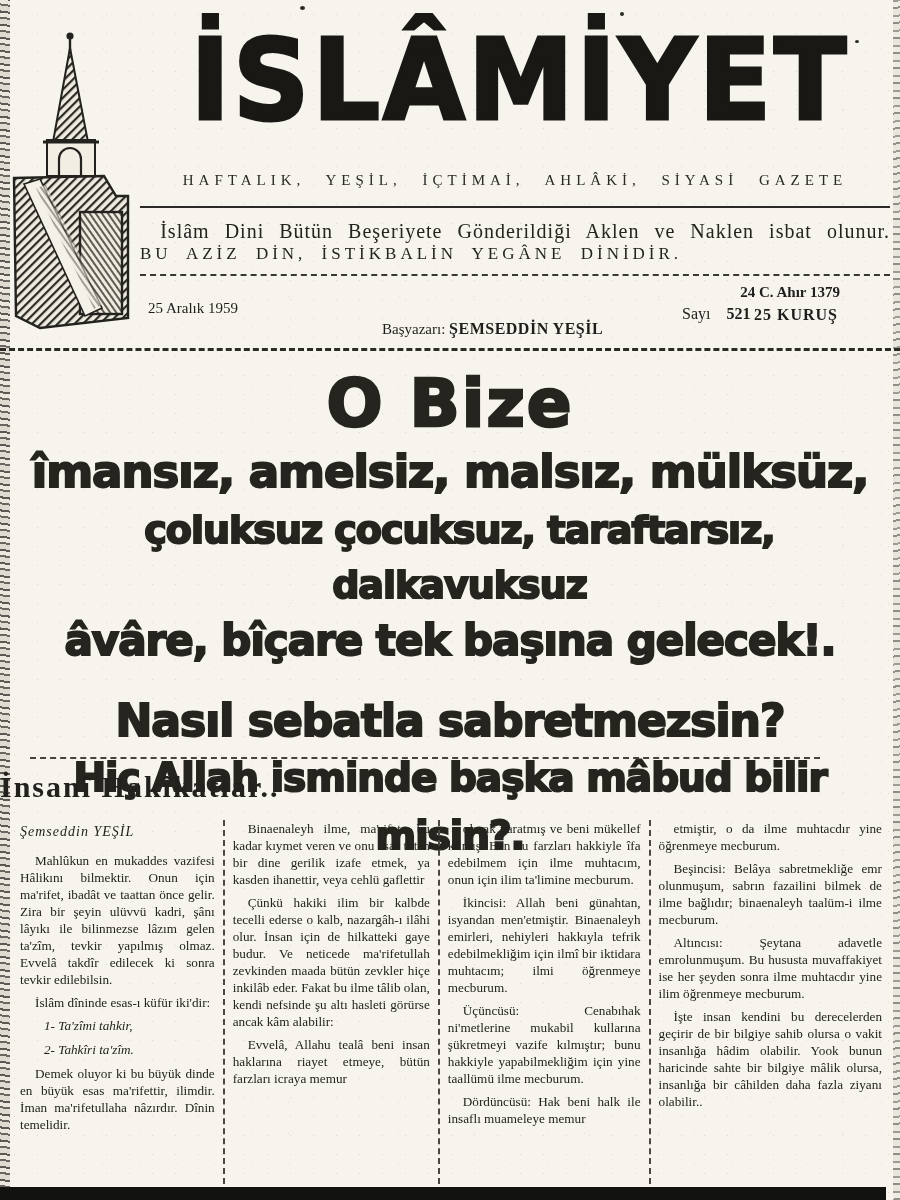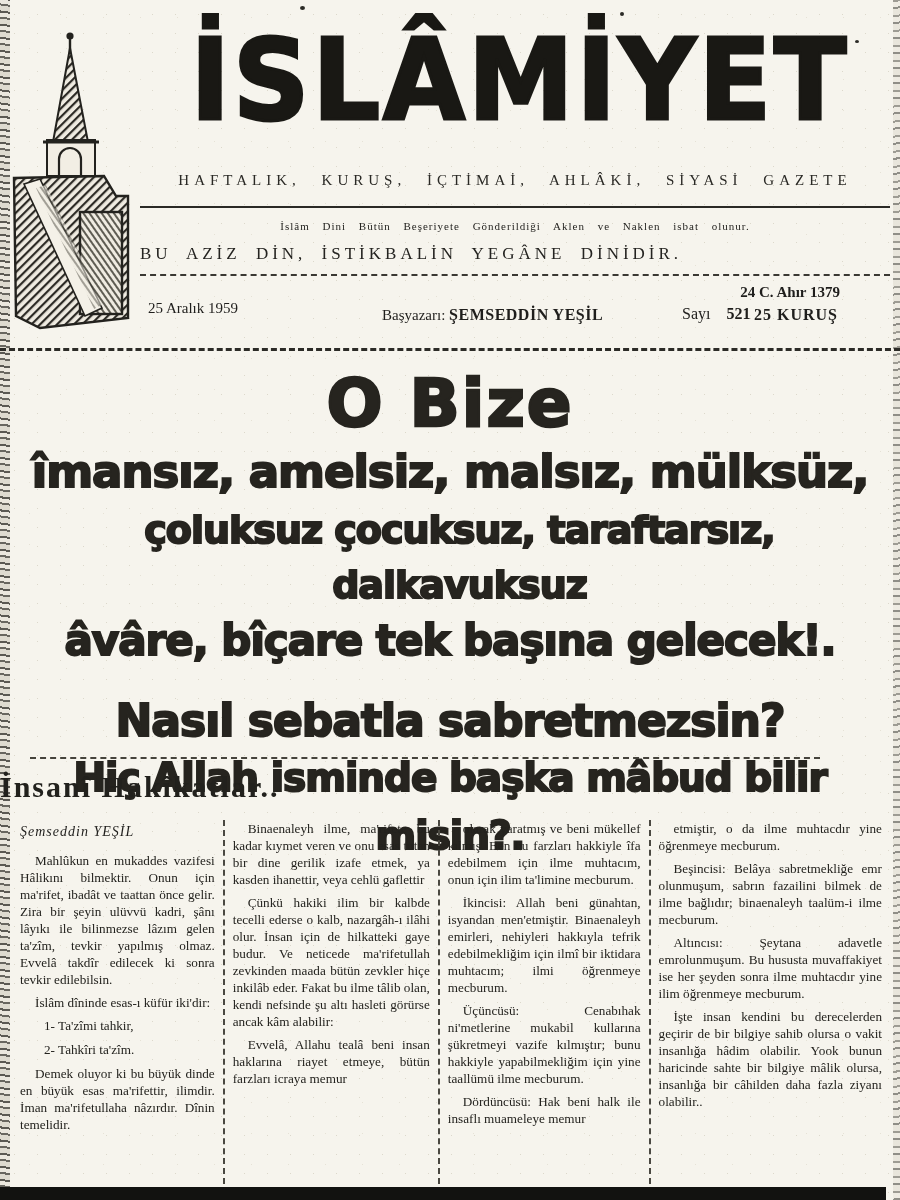--- a/index.html
+++ b/index.html
@@ -25,27 +25,27 @@
   .speck{position:absolute;background:#2b2a26;border-radius:50%;}
 
   
   .minaret{position:absolute;left:6px;top:26px;width:130px;height:312px;}
   .nameplate{position:absolute;left:150px;top:14px;width:740px;text-align:center;
     font-family:"DejaVu Sans",sans-serif;font-weight:bold;font-size:106px;line-height:1.18;
     letter-spacing:3px;color:#191814;-webkit-text-stroke:3px #191814;transform:scaleY(1.06);transform-origin:top center;}
   .subtitle{position:absolute;left:150px;top:172px;width:730px;text-align:center;
     font-size:15px;letter-spacing:5px;word-spacing:12px;color:#2a2925;}
   .rule-solid{position:absolute;left:140px;right:10px;top:206px;border-top:2px solid #2a2925;}
-  .motto1{position:absolute;left:140px;right:10px;top:220px;text-align:center;
-    font-size:11px;word-spacing:9px;letter-spacing:1px;color:#242320;}
+  .motto1{position:absolute;left:140px;right:10px;top:220px;text-align:right;
+    font-size:20px;word-spacing:9px;letter-spacing:1px;color:#242320;}
   .motto2{position:absolute;left:140px;right:10px;top:244px;
     font-size:17px;letter-spacing:4px;word-spacing:7px;color:#242320;}
   .rule-dash-a{position:absolute;left:140px;right:10px;top:274px;border-top:2px dashed #3a3833;}
   .date-greg{position:absolute;left:148px;top:300px;font-size:15px;}
-  .editor-line{position:absolute;left:382px;top:306px;font-size:15px;}
+  .editor-line{position:absolute;left:382px;top:320px;font-size:15px;}
   .editor-line b{font-size:16px;letter-spacing:.5px;}
   .issue-line{position:absolute;left:682px;top:305px;font-size:16px;}
   .issue-line b{margin-left:12px;}
   .hijri{position:absolute;right:60px;top:284px;font-size:15px;font-weight:bold;}
   .price{position:absolute;right:62px;top:306px;font-size:16px;font-weight:bold;letter-spacing:1px;}
   .rule-dash-b{position:absolute;left:0;right:0;top:348px;border-top:3px dashed #2c2b27;}
 
   
   .headline{position:absolute;left:0;right:0;top:356px;text-align:center;
     font-family:"DejaVu Sans",sans-serif;font-weight:bold;color:#26241f;}
@@ -61,21 +61,21 @@
   .article-heading{position:absolute;left:0;right:40px;top:770px;
     font-size:30px;font-weight:bold;letter-spacing:2px;color:#22211d;}
   .columns{position:absolute;left:12px;right:10px;top:820px;bottom:16px;display:flex;overflow:hidden;}
   .col{padding:0 8px;box-sizing:border-box;overflow:hidden;}
   .col.c1{width:24%;}
   .col.c2{width:24.5%;border-left:2px dashed #4a4841;}
   .col.c3{width:24%;border-left:2px dashed #4a4841;}
   .col.c4{width:27.5%;border-left:2px dashed #4a4841;}
   .byline{font-style:italic;text-align:left;font-size:14px;margin:4px 0 12px;letter-spacing:1px;}
   .col p{font-size:13.2px;line-height:17px;margin:0 0 6px;text-align:justify;text-indent:15px;color:#23221e;}
-  .col p.li{text-indent:0;padding-left:24px;text-align:left;margin:3px 0 7px;}
+  .col p.li{text-indent:0;padding-left:24px;text-align:left;margin:3px 0 7px;font-style:italic;}
 </style>
 </head>
 <body>
 
 <div class="page">
 
   <div class="edge-left"></div>
   <div class="edge-right"></div>
   <div class="speck" style="left:300px;top:6px;width:5px;height:4px;"></div>
   <div class="speck" style="left:620px;top:12px;width:4px;height:4px;"></div>
@@ -100,21 +100,21 @@
       <path d="M53 150 v-17 a11 11 0 0 1 22 0 v17" fill="none" stroke="#23221e" stroke-width="2.2"></path>
       <line x1="37" y1="116" x2="93" y2="116" stroke="#23221e" stroke-width="3"></line>
       <polygon points="8,152 98,150 110,170 122,170 122,292 34,302 10,290" fill="url(#hatch)" stroke="#23221e" stroke-width="2.4"></polygon>
       <rect x="74" y="186" width="42" height="102" fill="url(#hatch2)" stroke="#23221e" stroke-width="2.4"></rect>
       <polygon points="18,158 34,153 96,282 79,290" fill="#f4f1e8" stroke="#23221e" stroke-width="1.6"></polygon>
       <polygon points="30,162 40,159 98,278 88,283" fill="url(#hatch2)" opacity="0.55"></polygon>
     </svg>
   </div>
 
   <div class="nameplate">İSLÂMİYET</div>
-  <div class="subtitle">HAFTALIK, KURUŞ, İÇTİMAİ, AHLÂKİ, SİYASİ GAZETE</div>
+  <div class="subtitle">HAFTALIK, YEŞİL, İÇTİMAİ, AHLÂKİ, SİYASİ GAZETE</div>
   <div class="rule-solid"></div>
   <div class="motto1">İslâm Dini Bütün Beşeriyete Gönderildiği Aklen ve Naklen isbat olunur.</div>
   <div class="motto2">BU AZİZ DİN, İSTİKBALİN YEGÂNE DİNİDİR.</div>
   <div class="rule-dash-a"></div>
 
   <div class="date-greg">25 Aralık 1959</div>
   <div class="editor-line">
     <span>Başyazarı:</span>
     <b>ŞEMSEDDİN YEŞİL</b>
   </div>

